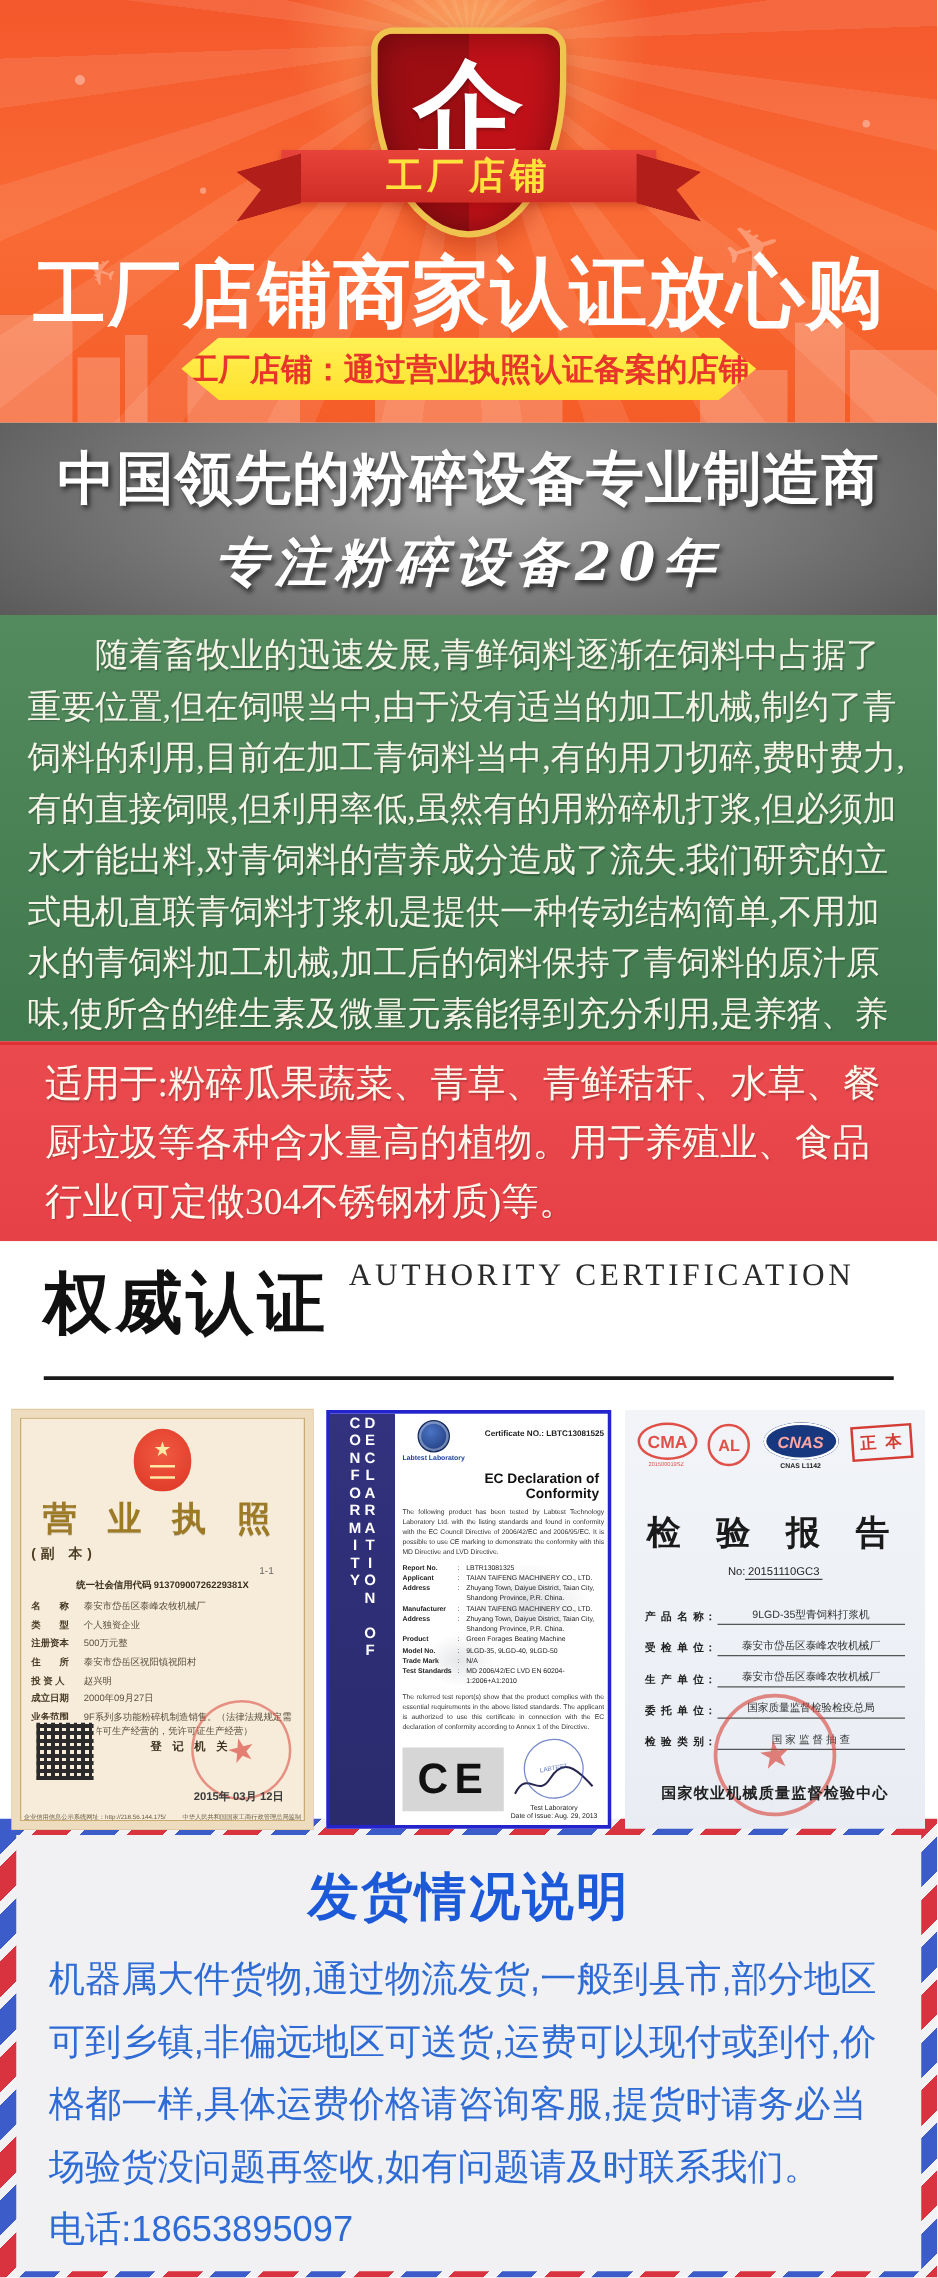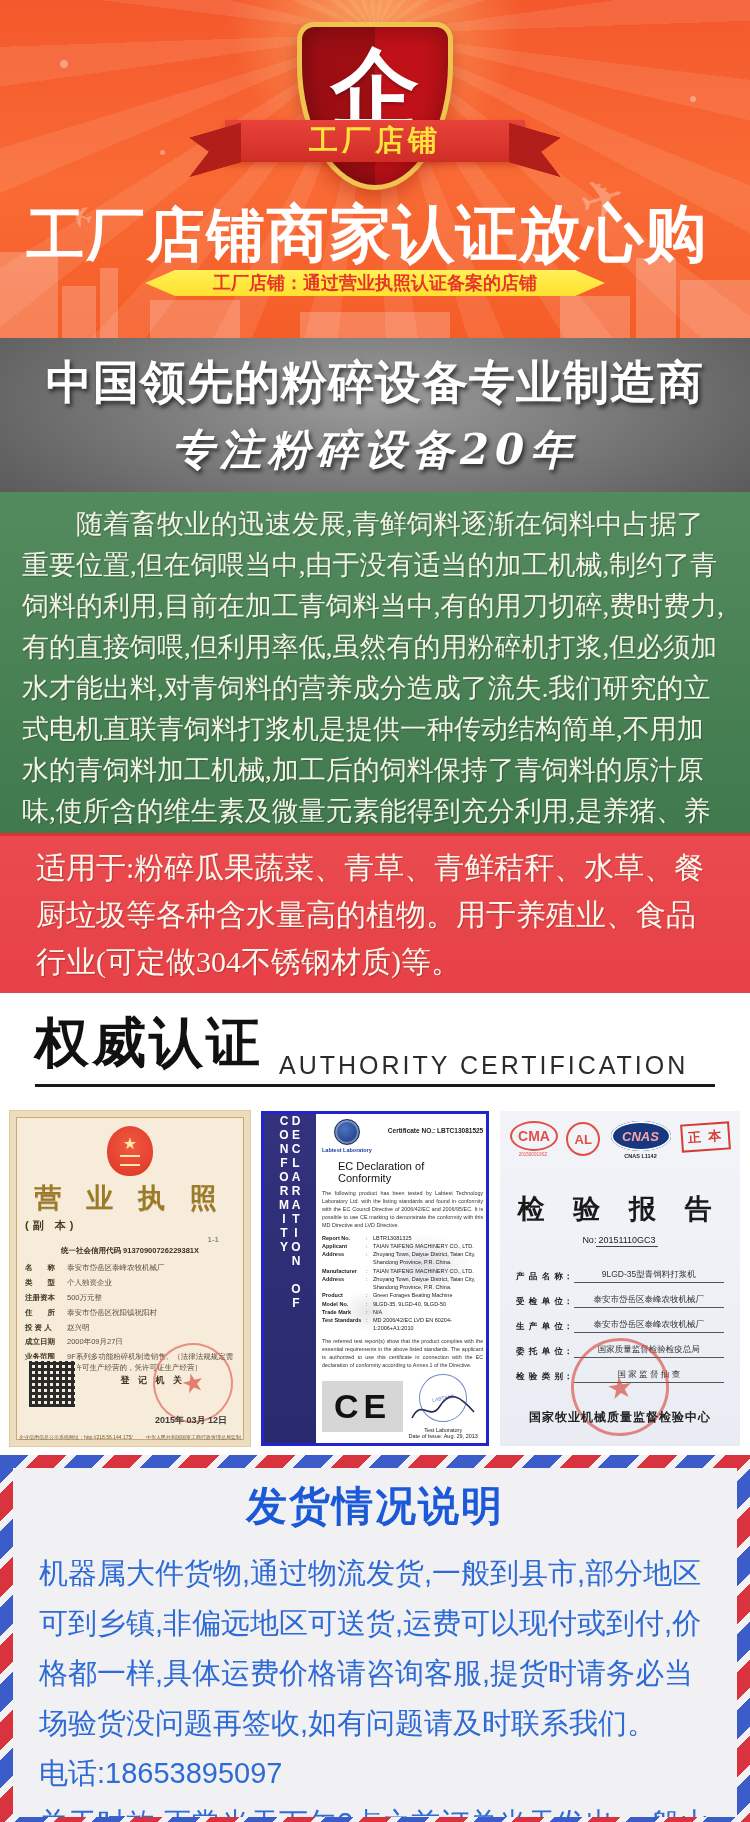--- a/index.html
+++ b/index.html
@@ -31,25 +31,25 @@
     color:#ffe23c;font-size:29px;font-weight:bold;letter-spacing:4px;
     box-shadow:0 3px 6px rgba(120,10,0,.3);}
   .shield-ribbon::before,.shield-ribbon::after{content:"";position:absolute;top:10px;width:52px;height:40px;background:#b21f1a;z-index:-1;}
   .shield-ribbon::before{left:-36px;transform:skewY(-16deg);clip-path:polygon(0 0,100% 0,100% 100%,0 100%,38% 50%);}
   .shield-ribbon::after{right:-36px;transform:skewY(16deg);clip-path:polygon(0 0,100% 0,62% 50%,100% 100%,0 100%);}
   .header-title{position:absolute;left:0;right:16px;top:192px;text-align:center;color:#fff;
     white-space:nowrap;z-index:2;}
   .header-title .t1{font-size:58px;font-weight:600;letter-spacing:2px;}
   .header-title .t2{font-size:62px;font-weight:900;letter-spacing:1px;}
   .header-sub{position:absolute;left:50%;top:270px;transform:translateX(-50%);
-    width:460px;height:26px;z-index:2;
+    width:460px;height:50px;z-index:2;
     background:linear-gradient(180deg,#fff155,#ffe12e);
     clip-path:polygon(0 50%,30px 0,calc(100% - 30px) 0,100% 50%,calc(100% - 30px) 100%,30px 100%);
     display:flex;align-items:center;justify-content:center;
-    color:#e7352c;font-size:18px;font-weight:bold;}
+    color:#e7352c;font-size:25px;font-weight:bold;}
   .skyline div{position:absolute;background:rgba(255,255,255,.22);}
   .b1{left:0;top:252px;width:58px;height:86px;}
   .b2{left:62px;top:286px;width:34px;height:52px;}
   .b3{left:100px;top:268px;width:18px;height:70px;background:rgba(255,255,255,.28);}
   .b4{left:150px;top:300px;width:90px;height:38px;}
   .b5{left:560px;top:296px;width:70px;height:42px;}
   .b6{left:636px;top:258px;width:40px;height:80px;background:rgba(255,255,255,.30);}
   .b7{left:680px;top:280px;width:70px;height:58px;}
   .b8{left:300px;top:312px;width:150px;height:26px;background:rgba(255,255,255,.14);}
 
@@ -70,22 +70,22 @@
     font-family:"Liberation Serif","DejaVu Serif",serif;text-shadow:1px 1px 1px rgba(0,0,0,.25);}
 
   
   .usage{height:160px;background:linear-gradient(180deg,#ea4a4e,#e64147);overflow:hidden;box-sizing:border-box;
     padding:8px 36px 0;border-top:3px solid #de3136;}
   .usage p{margin:0;color:#fdf7ec;font-size:30px;line-height:47px;
     font-family:"Liberation Serif","DejaVu Serif",serif;text-shadow:1px 1px 1px rgba(0,0,0,.2);}
 
   
   .certs{height:438px;background:#fff;box-sizing:border-box;padding-top:14px;}
-  .cert-head{width:680px;margin:0 auto;border-bottom:3px solid #1a1a1a;padding-bottom:4px;
-    display:flex;align-items:flex-end;}
+  .cert-head{width:680px;margin:0 auto;border-bottom:3px solid #1a1a1a;padding-bottom:21px;
+    display:flex;align-items:flex-start;font-family:Liberation Serif, serif;}
   .cert-head .cn{font-size:54px;font-weight:bold;color:#111;letter-spacing:3px;}
   .cert-head .en{font-size:25px;color:#2b2b2b;letter-spacing:3px;margin-left:16px;}
   .cert-row{display:flex;justify-content:space-between;padding:0 10px;margin-top:24px;}
   .cert-card{height:335px;box-sizing:border-box;overflow:hidden;position:relative;}
 
   
   .cert1{width:240px;background:#f6ecd9;border:6px solid #eddcbd;box-shadow:0 0 0 1px #e0caa2;}
   .cert1-inner{height:100%;border:1px solid #c9ab72;box-sizing:border-box;padding:6px 8px 0;position:relative;}
   .emblem{width:46px;height:50px;margin:2px auto 0;border-radius:50% 50% 46% 46%;
     background:radial-gradient(circle at 50% 40%, #f05a43, #dd3524);display:flex;flex-direction:column;
@@ -123,21 +123,21 @@
     background:
       radial-gradient(ellipse 70px 45px at 62% 46%, rgba(110,115,130,.22), transparent 70%),
       radial-gradient(ellipse 40px 30px at 30% 60%, rgba(110,115,130,.18), transparent 70%),#fff;}
   .c2-top{display:flex;justify-content:space-between;align-items:flex-start;}
   .lab-logo{text-align:center;}
   .lab-globe{width:24px;height:24px;margin:0 auto;border-radius:50%;
     background:radial-gradient(circle at 40% 35%, #4a74c4, #17306f);
     border:1px solid #12265a;box-shadow:inset 0 0 0 2px rgba(255,255,255,.35);}
   .lab-name{font-size:5.5px;color:#1a3fa0;font-weight:bold;margin-top:2px;}
   .c2-no{font-size:6.5px;font-weight:bold;color:#222;margin-top:8px;}
-  .c2-title{text-align:left;font-size:11px;font-weight:normal;color:#111;margin:7px 16px 5px;}
+  .c2-title{text-align:right;font-size:11px;font-weight:bold;color:#111;margin:7px 4px 5px;}
   .c2-par{font-size:5.4px;color:#333;line-height:1.5;text-align:justify;margin:0 0 4px;}
   .c2-row{display:flex;font-size:5.5px;line-height:1.5;color:#222;}
   .c2-row .lab{width:44px;flex:none;font-weight:bold;}
   .c2-row .sep{width:7px;flex:none;}
   .c2-row .sep::before{content:":";}
   .c2-row .val{flex:1;}
   .c2-bot{display:flex;align-items:center;justify-content:space-between;margin-top:5px;}
   .ce{background:#d6d6d6;color:#111;font-weight:bold;font-size:34px;letter-spacing:5px;
     padding:6px 12px;font-family:"Liberation Sans",sans-serif;}
   .c2-stampbox{text-align:center;position:relative;width:80px;}
@@ -176,21 +176,21 @@
   .c3-org{text-align:center;font-size:12px;font-weight:bold;color:#222;margin-top:26px;letter-spacing:1px;
     position:relative;z-index:2;}
   .c3-stamp{position:absolute;left:50%;bottom:10px;transform:translateX(-50%) rotate(-8deg);
     width:92px;height:92px;border-radius:50%;border:3px solid rgba(217,64,54,.6);
     display:flex;align-items:center;justify-content:center;color:rgba(217,64,54,.65);font-size:30px;z-index:1;}
 
   
   .ship-wrap{margin-top:24px;height:375px;box-sizing:border-box;padding:13px;
     background:repeating-linear-gradient(135deg,#3b5cc9 0 20px,#f2f2f4 20px 27px,#d8333e 27px 47px,#f2f2f4 47px 54px);}
   .ship{height:100%;background:#f1f1f4;box-sizing:border-box;padding:10px 26px 0;overflow:hidden;}
-  .ship-title{text-align:center;color:#1b59d8;font-size:41px;font-weight:bold;margin:1px 0 14px;letter-spacing:2px;}
+  .ship-title{text-align:center;color:#1b59d8;font-size:41px;font-weight:bold;margin:12px 0 14px;letter-spacing:2px;}
   .ship p{margin:0;color:#2e6bd5;font-size:29px;line-height:50px;}
   .ship .phone{margin:0;}
 </style>
 </head>
 <body>
 
 <div class="page">
 
   <div class="header">
     <span class="plane small">✈</span>

